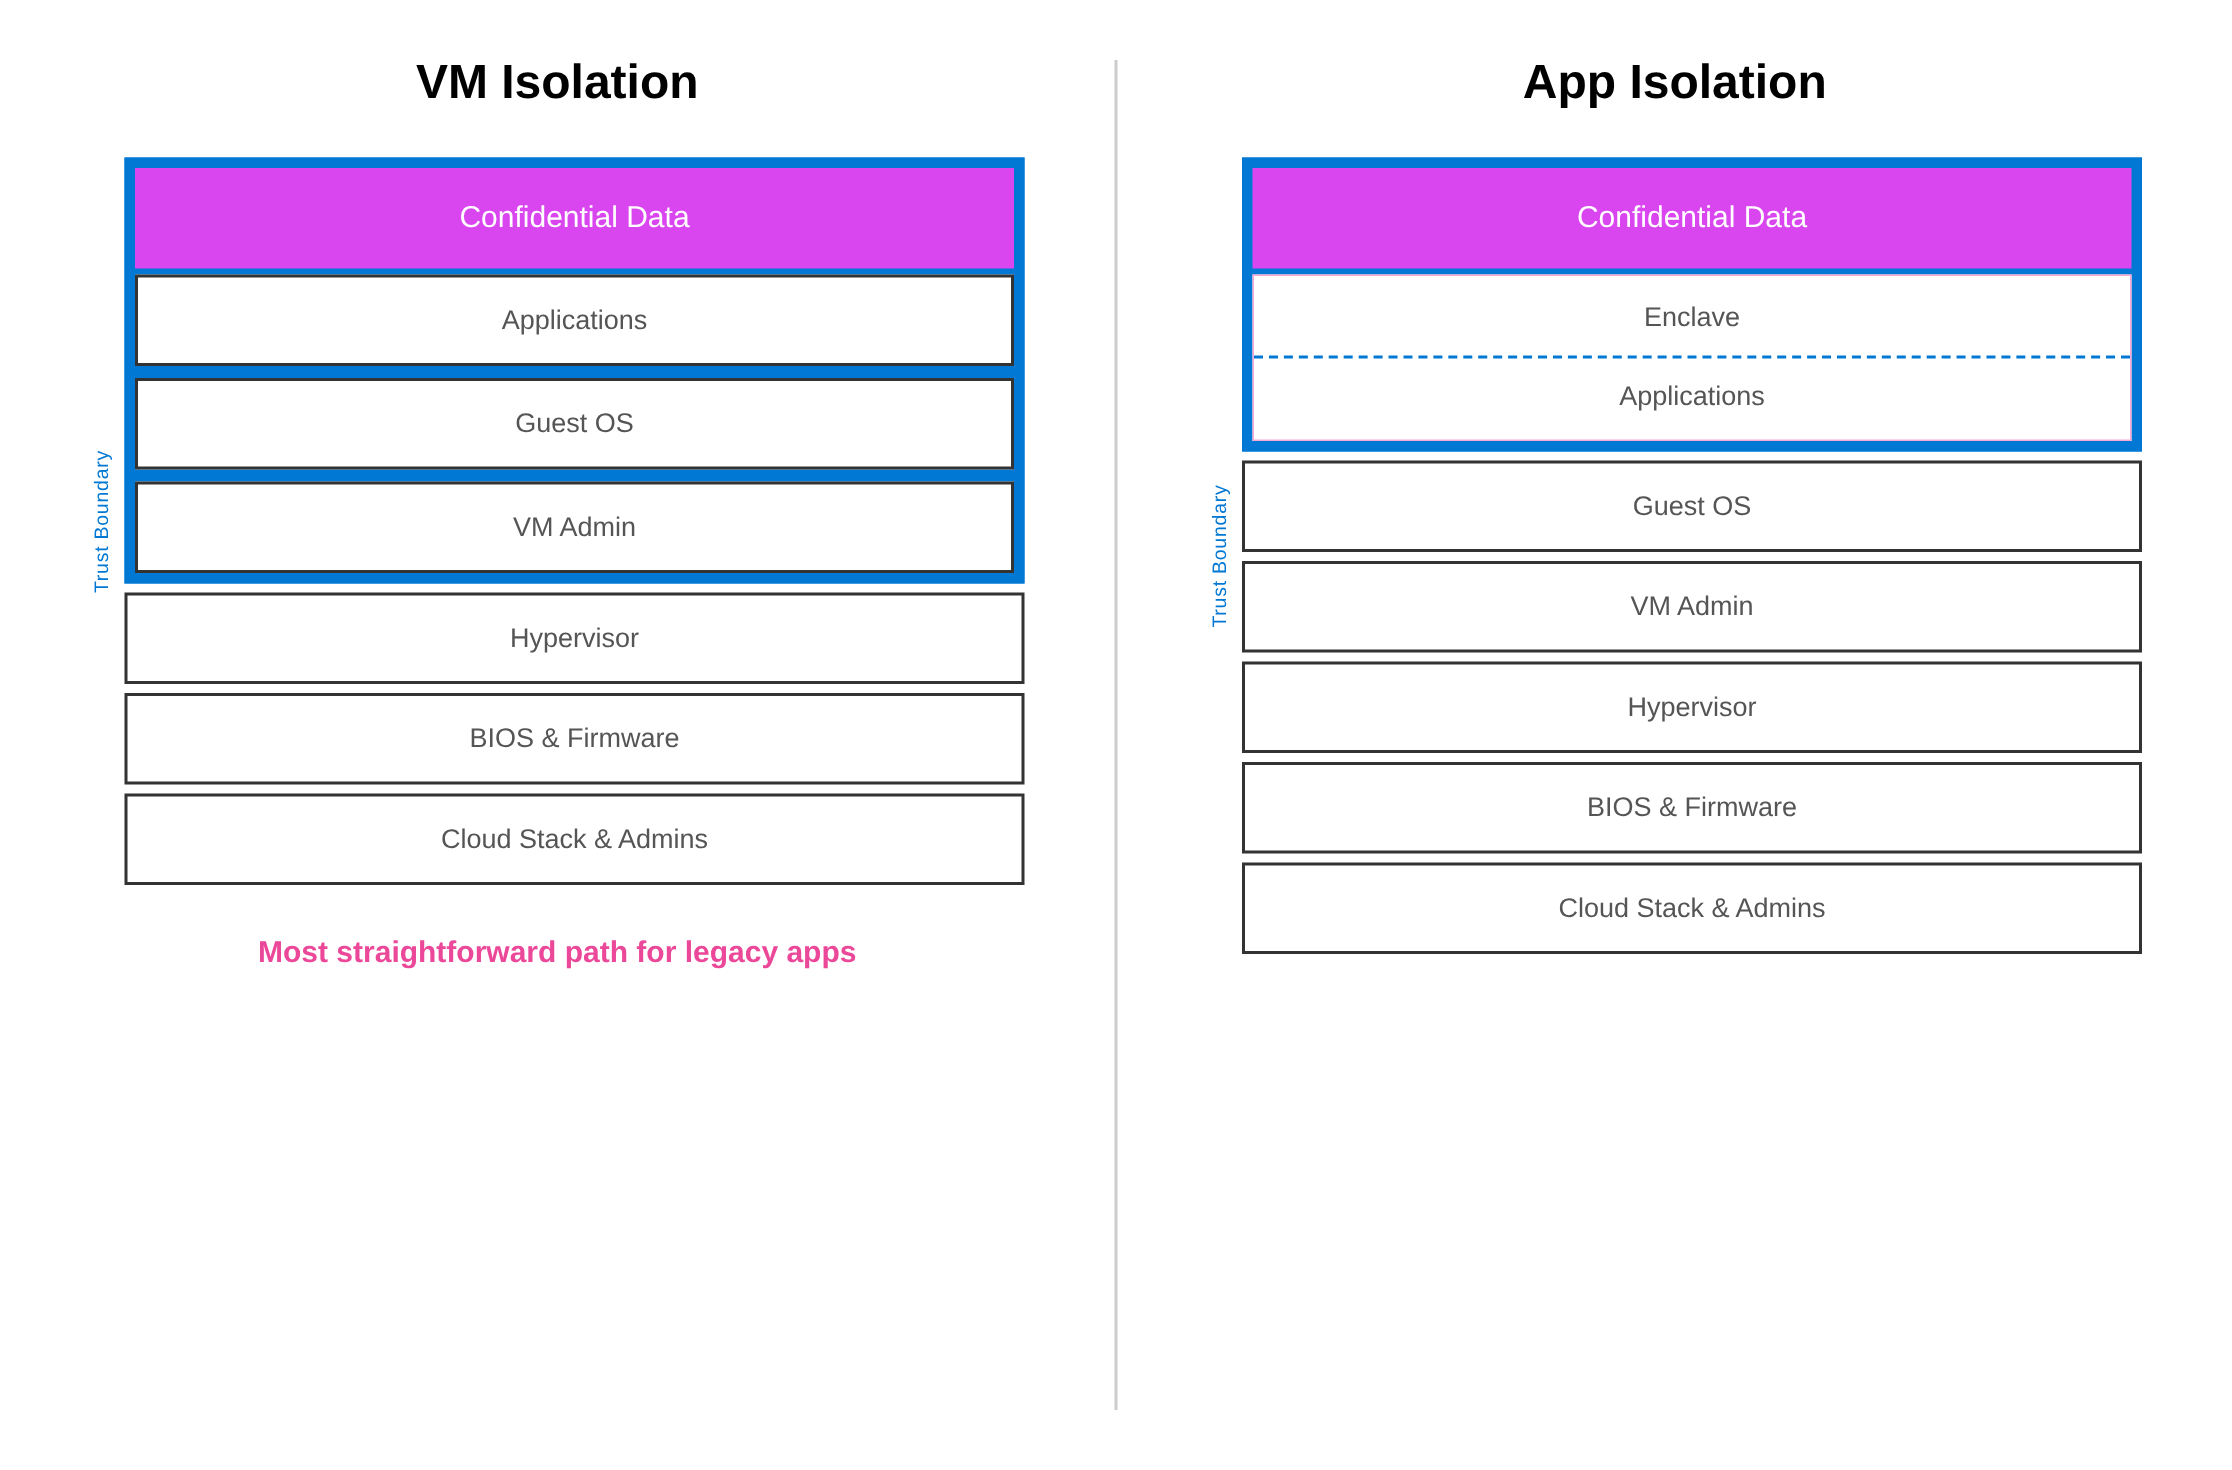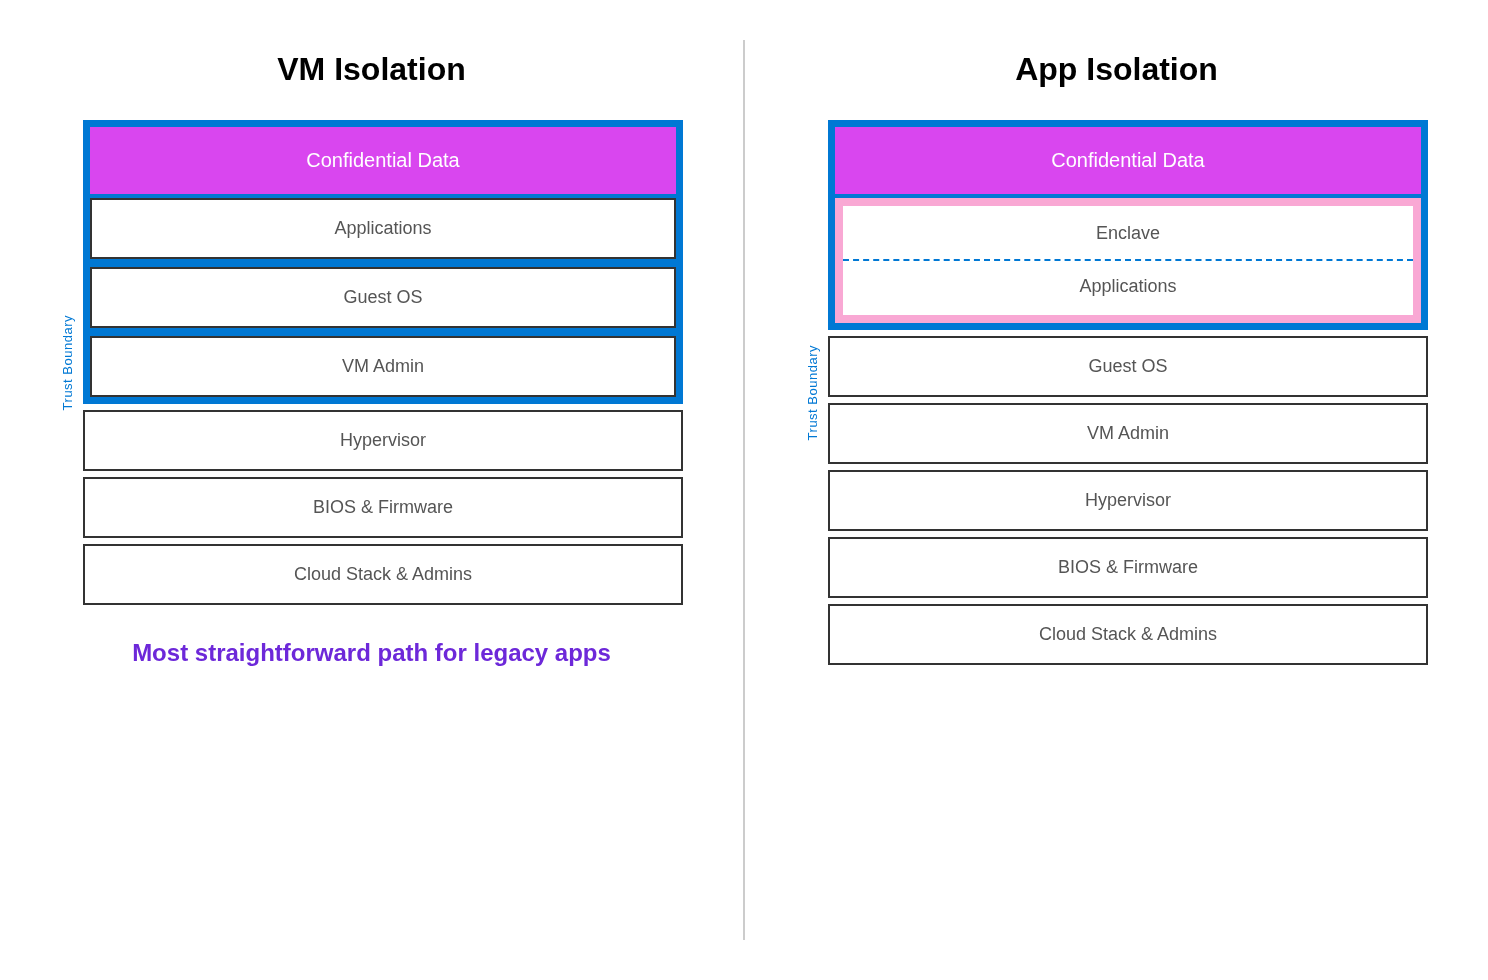--- a/index.html
+++ b/index.html
@@ -19,21 +19,21 @@
       width: 1488px;
       height: 980px;
       align-items: stretch;
     }
 
     .column {
       flex: 1;
       display: flex;
       flex-direction: column;
       align-items: center;
-      padding: 51px 60px;
+      padding: 36px 60px;
       position: relative;
     }
 
     .divider {
       width: 2px;
       background: #cccccc;
       margin: 40px 0;
       flex-shrink: 0;
     }
 
@@ -123,36 +123,36 @@
       flex-direction: column;
       gap: 6px;
       margin-top: 6px;
     }
 
     .outside-stack .stack-item {
       margin-bottom: 0;
     }
 
     .caption {
-      font-size: 24px;
+      font-size: 20px;
       font-weight: 700;
-      color: #6d28d9;
+      color: #ec4899;
       text-align: center;
       margin-top: 32px;
       line-height: 1.3;
     }
 
     .enclave-blue-box {
       border: 3px solid #0078d4;
       background: #0078d4;
       padding: 4px;
     }
 
     .enclave-applications-box {
-      border: 8px solid #f9a8d4;
+      border: 1px solid #f9a8d4;
       background: #fff;
       position: relative;
       padding: 0;
     }
 
     .enclave-top-section {
       border-bottom: 2px dashed #0078d4;
       padding: 16px 10px 14px;
       text-align: center;
       font-size: 18px;

